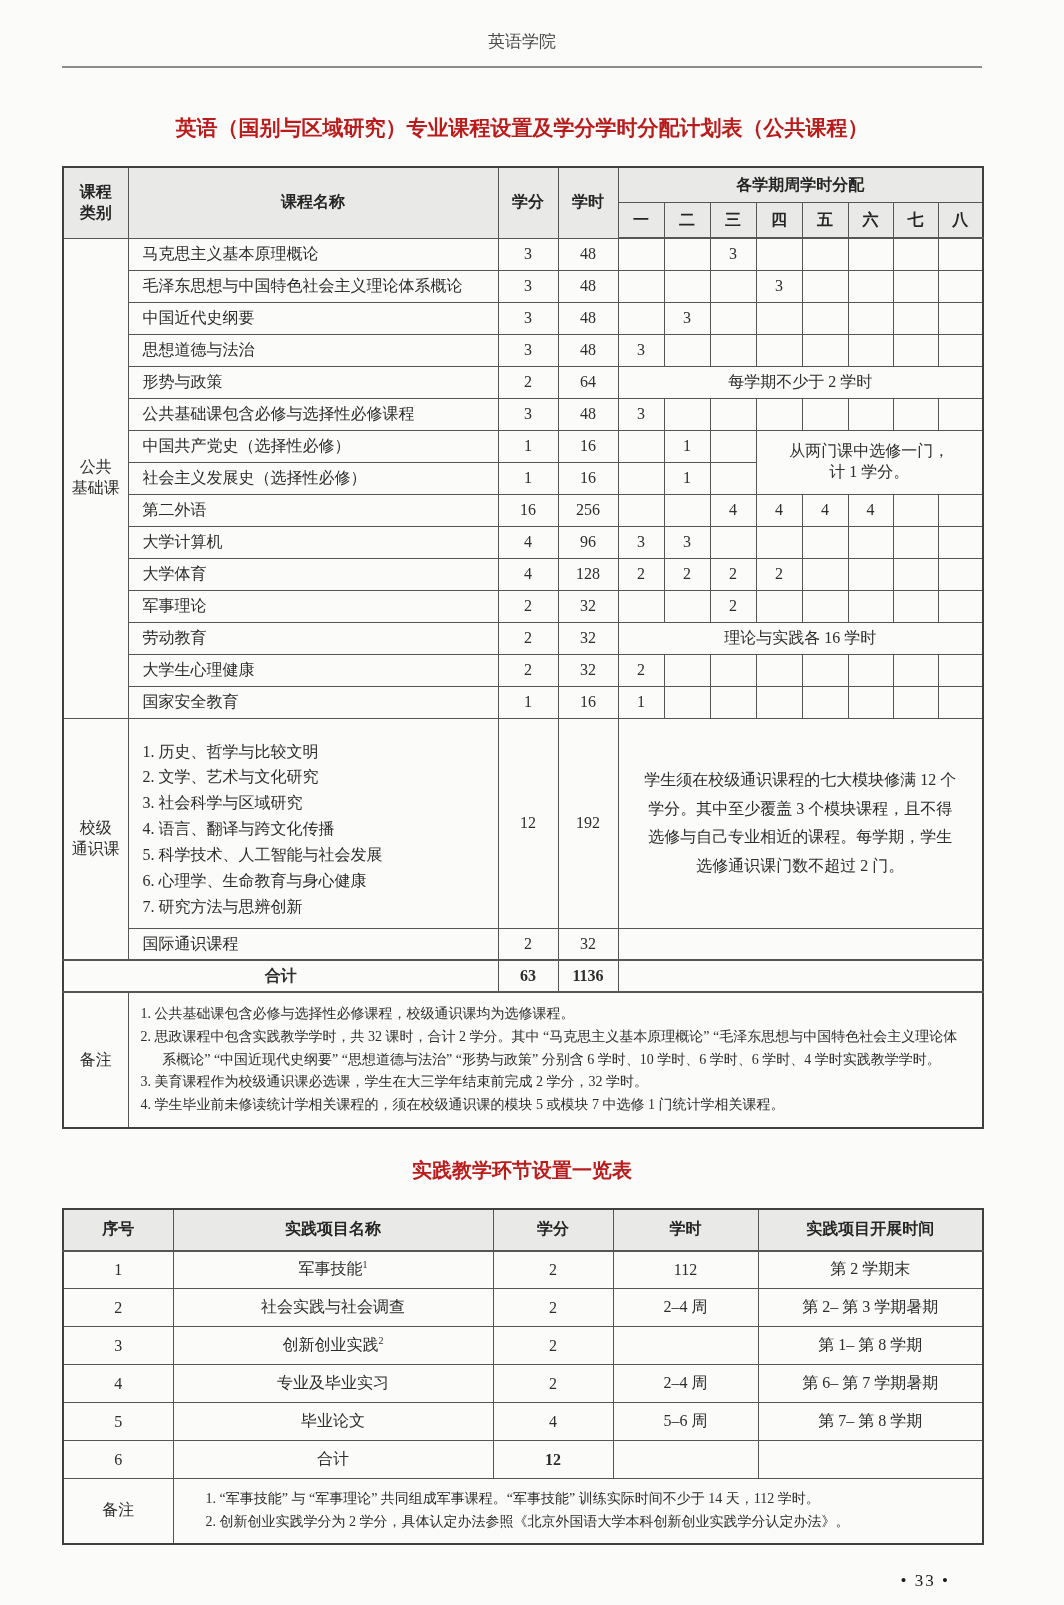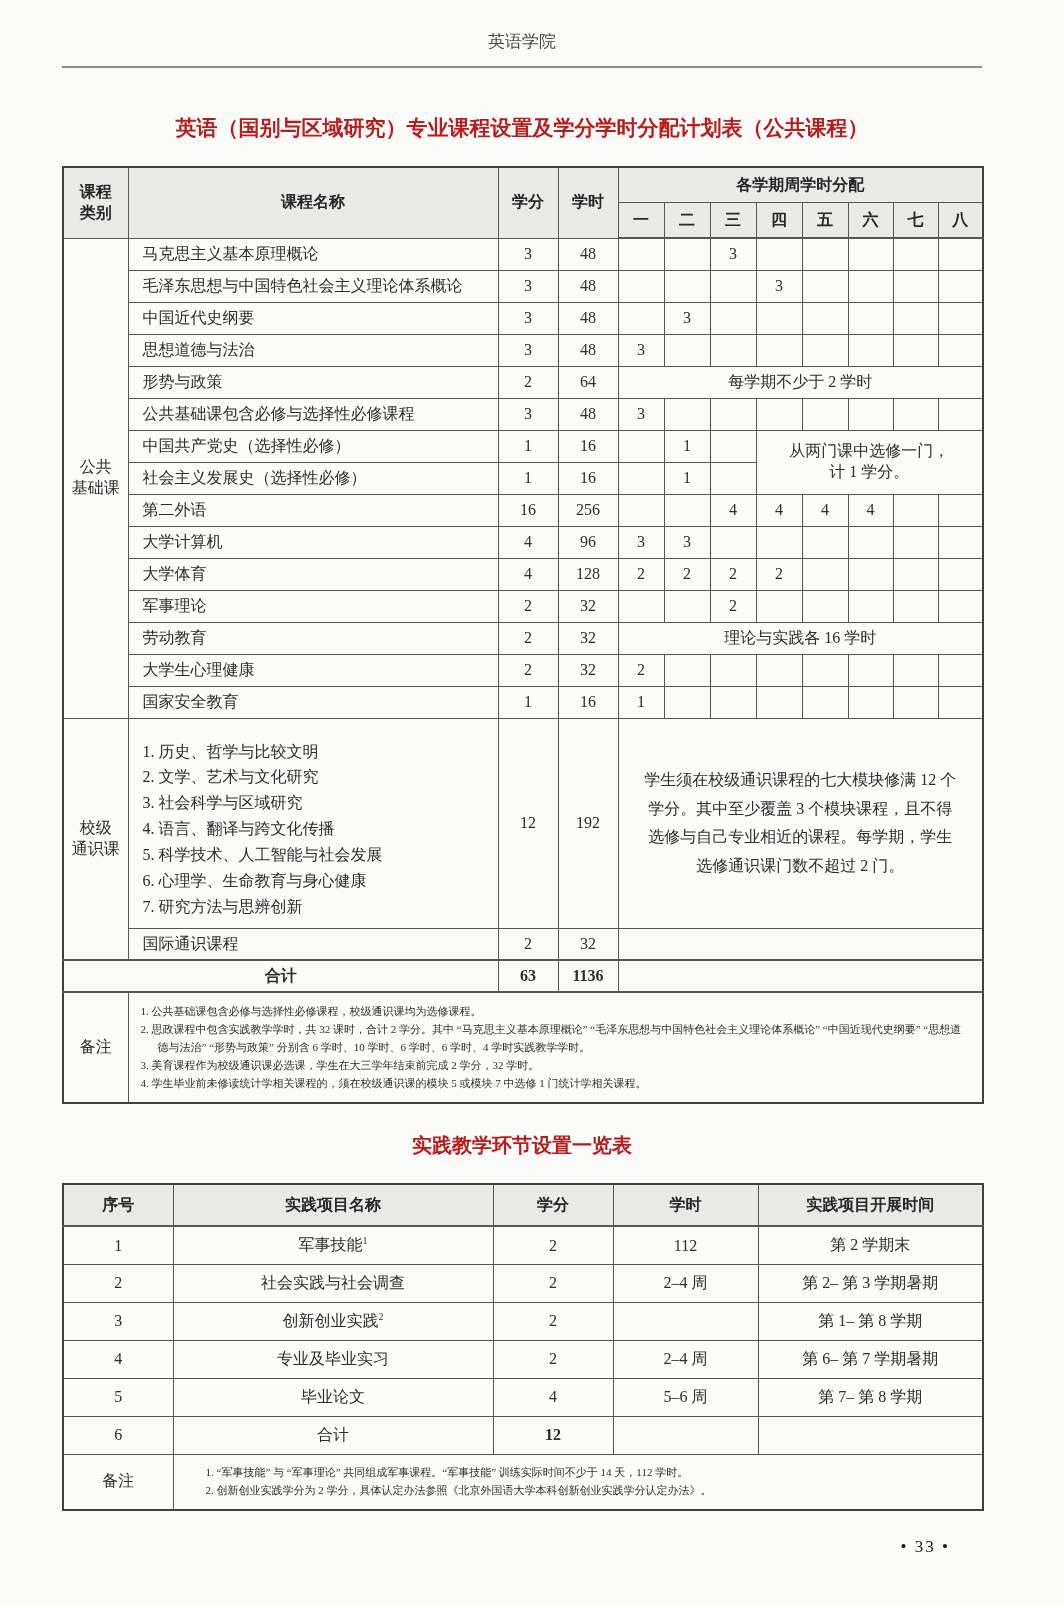--- a/index.html
+++ b/index.html
@@ -57,21 +57,21 @@
   .gened-row{height:186px;}
   .total-row{height:40px;}
   .total-row td{border-top-width:2px;}
   .bold{font-weight:bold;}
   .remarks-row td{border-top-width:2px;}
   .remarks-cell{
     text-align:left;padding:10px 12px;vertical-align:middle;
   }
   .remark-item{
     padding-left:1.55em;text-indent:-1.55em;
-    line-height:1.62;font-size:11px;
+    line-height:1.62;font-size:14px;
   }
   .t2 tbody tr{height:38px;}
   .t2 thead tr{height:42px;}
   .t2 .remarks-cell{padding:9px 32px;}
   sup{font-size:10px;line-height:0;}
   .page-number{
     margin-top:26px;
     text-align:right;padding-right:32px;
     font-size:17px;color:#1d1d1d;
     letter-spacing:2px;

